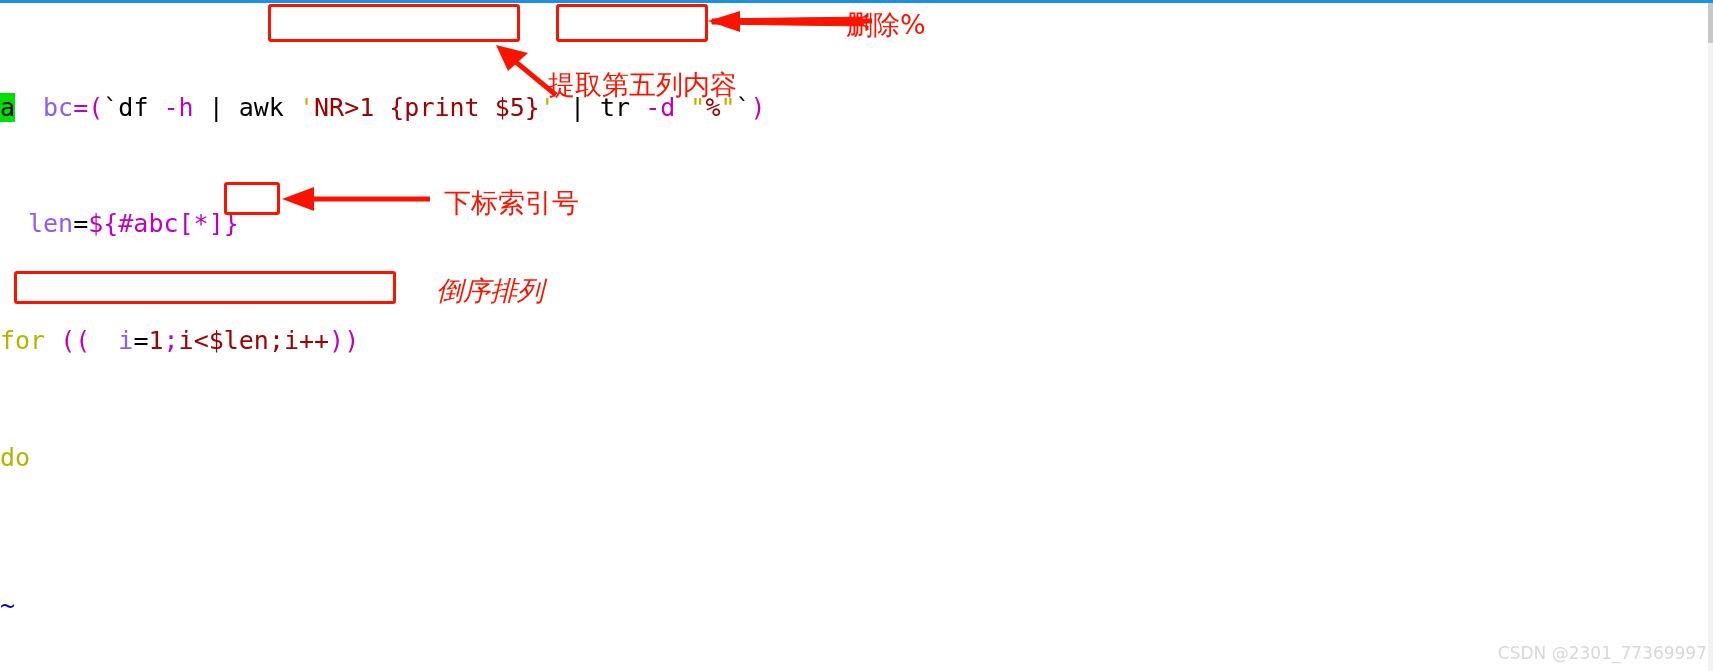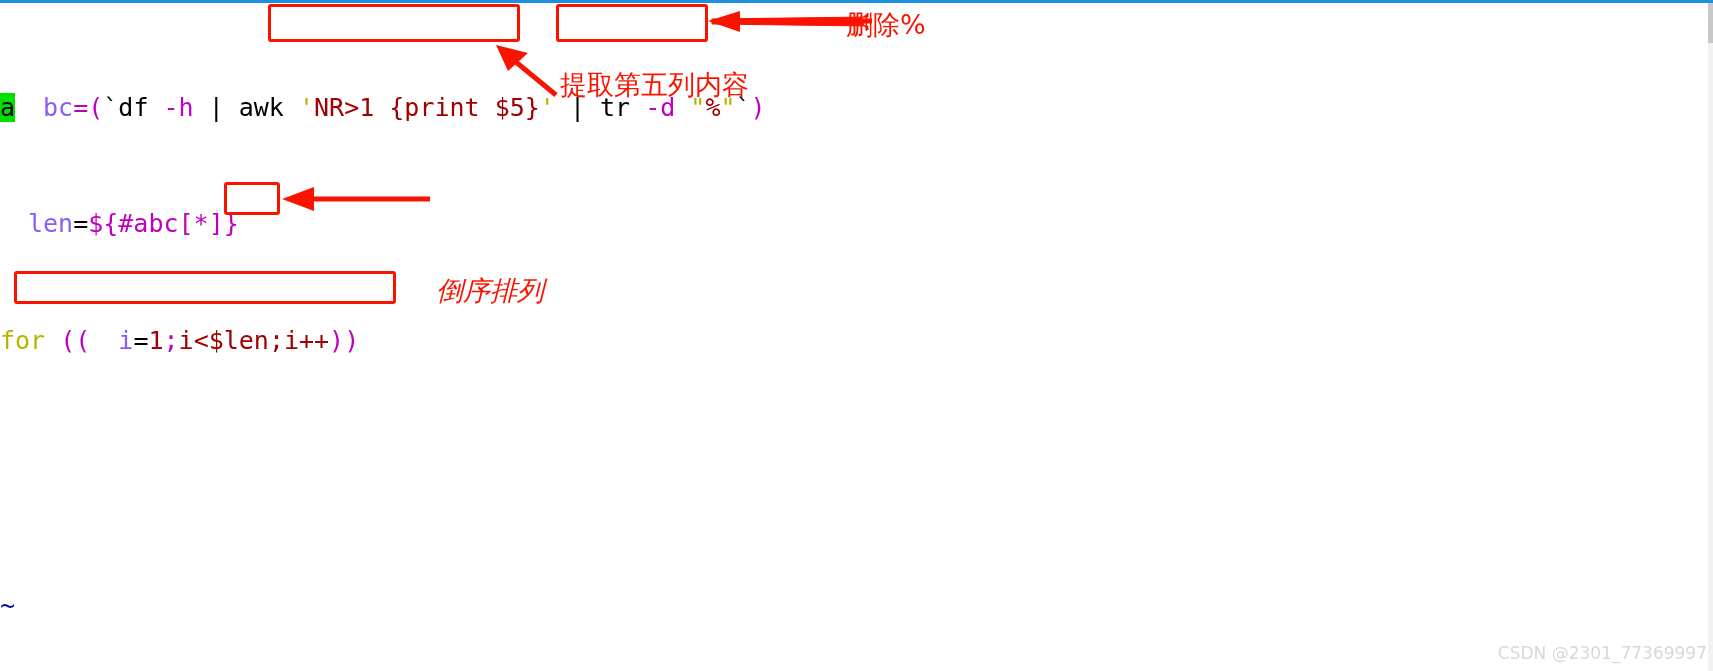--- a/index.html
+++ b/index.html
@@ -85,20 +85,21 @@
 <div id="editor">
 
   <div class="code">
 
     <div class="line"><span class="cursor">a</span><span class="var">bc</span><span class="dollar">=(</span><span class="plain">`</span><span class="plain">df </span><span class="dollar">-h</span><span class="plain"> | awk </span><span class="quo">'</span><span class="str">NR&gt;1 {print $5}</span><span class="quo">'</span><span class="plain"> | tr </span><span class="dollar">-d</span><span class="plain"> </span><span class="quo">"</span><span class="str">%</span><span class="quo">"</span><span class="plain">`</span><span class="dollar">)</span></div>
 
     <div class="line"><span class="var">len</span><span class="plain">=</span><span class="dollar">${#abc[*]}</span></div>
 
     <div class="line"><span class="kw">for</span><span class="plain"> </span><span class="dollar">((</span><span class="var">i</span><span class="plain">=</span><span class="num">1</span><span class="dollar">;</span><span class="num">i&lt;$len;i++</span><span class="dollar">))</span></div>
 
+    <div class="line"><span class="kw">do</span></div>
 
 
     
 
     
 
     
 
     
 
@@ -140,22 +141,23 @@
 
     <line x1="556" y1="92" x2="505" y2="50" stroke="#fa1400" stroke-width="5"></line>
     <polygon points="496,42 528,50 508,68" fill="#fa1400"></polygon>
 
     <line x1="430" y1="196" x2="300" y2="196" stroke="#fa1400" stroke-width="5"></line>
     <polygon points="282,196 314,184 314,208" fill="#fa1400"></polygon>
   </svg>
 
   <div class="ann" style="left:846px;top:4px;">删除%</div>
 
-  <div class="ann" style="left:560px;top:64px;">提取第五列内容</div>
+  <div class="ann" style="left:548px;top:64px;">提取第五列内容</div>
 
+  <div class="ann" style="left:444px;top:182px;">下标索引号</div>
 
   <div class="ann" style="left:436px;top:270px;font-style:italic;">倒序排列</div>
 
 </div>
 
 <div id="scrollbar"></div>
 <div id="scrollthumb"></div>
 
 <div id="watermark">CSDN @2301_77369997</div>
 

